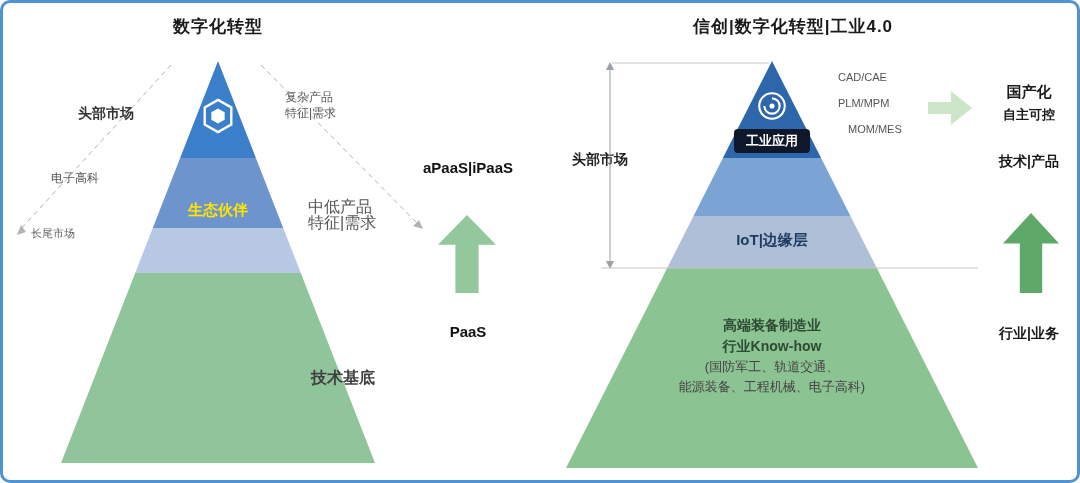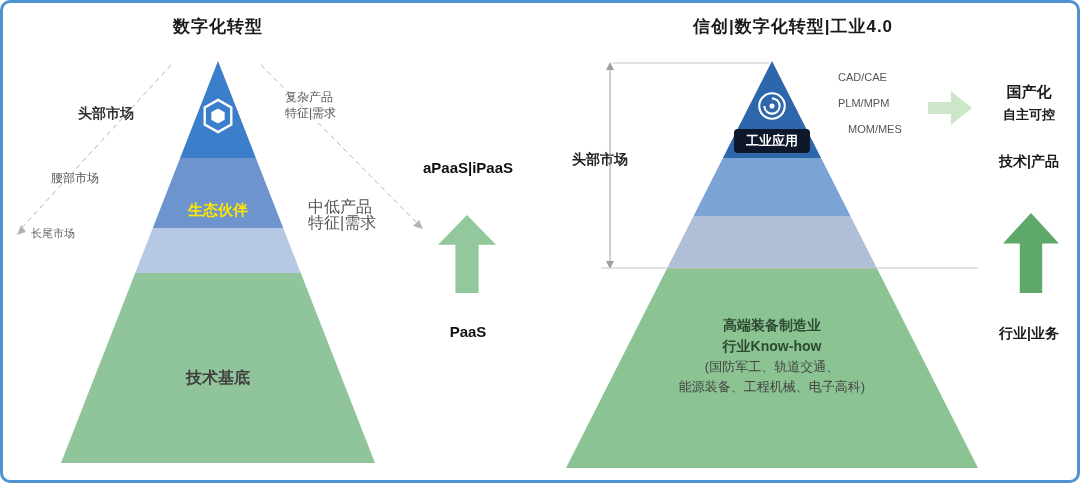--- a/index.html
+++ b/index.html
@@ -24,21 +24,21 @@
   .py-left  .l3 { height:45px;  background:#b7c8e4; }
   .py-left  .l4 { height:190px; background:#90c49b; }
   .py-right { left:563px; top:58px; width:412px; height:407px; }
   .py-right .l1 { height:97px;  background:#2e66ab; }
   .py-right .l2 { height:58px;  background:#7ba4d4; }
   .py-right .l3 { height:52px;  background:#aebfd7; }
   .py-right .l4 { height:200px; background:#8cc392; }
 
   
   .partner-label { left:58px; top:198px; width:314px; font-size:15px; font-weight:bold; color:#ffe600; }
-  .base-label    { left:58px; top:365px; width:314px; font-size:16px; font-weight:bold; color:#3f3f3f; }
+  .base-label    { left:58px; top:365px; width:314px; font-size:16px; font-weight:bold; color:#3f3f3f;text-align:right; }
   .market-1 { left:75px; top:102px; font-size:14px; font-weight:bold; color:#333; }
   .market-2 { left:48px; top:167px; font-size:12px; color:#555; }
   .market-3 { left:28px; top:223px; font-size:11px; color:#666; }
   .note-1 { left:282px; top:86px;  width:84px; font-size:12px; color:#555; line-height:16px; }
   .note-2 { left:305px; top:196px; width:84px; font-size:16px; color:#555; line-height:16px; }
   .apaas-label { left:405px; top:156px; width:120px; font-size:15px; font-weight:bold; color:#111; }
   .paas-label  { left:405px; top:320px; width:120px; font-size:15px; font-weight:bold; color:#111; }
 
   .badge-app { left:731px; top:126px; width:76px; background:#0f172a; border-radius:4px;
                padding:3px 0; font-size:13px; font-weight:bold; color:#fff; }
@@ -85,21 +85,21 @@
     <svg viewBox="0 0 40 40" width="38" height="38">
       <path d="M20 3 L34 11 V29 L20 37 L6 29 V11 Z" fill="none" stroke="#ffffff" stroke-width="2.5"></path>
       <path d="M20 12 L27 16 V24 L20 28 L13 24 V16 Z" fill="#ffffff"></path>
     </svg>
   </div>
 
   <div class="abs center partner-label">生态伙伴</div>
   <div class="abs center base-label">技术基底</div>
 
   <div class="abs market-1">头部市场</div>
-  <div class="abs market-2">腰部市场</div>
+  <div class="abs market-2">电子高科</div>
   <div class="abs market-3">长尾市场</div>
 
   <div class="abs note-1 pre">复杂产品
 特征|需求</div>
   <div class="abs note-2 pre">中低产品
 特征|需求</div>
 
   <div class="abs center apaas-label">aPaaS|iPaaS</div>
   <div class="abs arrow-up arrow-a"></div>
   <div class="abs center paas-label">PaaS</div>
@@ -113,20 +113,21 @@
 
   <div class="abs icon-wrap" style="left:752px; top:86px;">
     <svg viewBox="0 0 40 40" width="34" height="34">
       <circle cx="20" cy="20" r="15" fill="none" stroke="#ffffff" stroke-width="2.5"></circle>
       <path d="M20 11 a9 9 0 1 1 -9 9" fill="none" stroke="#ffffff" stroke-width="2.5"></path>
       <circle cx="20" cy="20" r="3" fill="#ffffff"></circle>
     </svg>
   </div>
 
   <div class="abs center badge-app">工业应用</div>
+  <div class="abs center iot-label">IoT|边缘层</div>
 
   <div class="abs center pybase-text">
     <div class="b1">高端装备制造业</div>
     <div class="b2">行业Know-how</div>
     <div class="b3">(国防军工、轨道交通、</div>
     <div class="b4">能源装备、工程机械、电子高科)</div>
   </div>
 
   <div class="abs market-r">头部市场</div>
 

